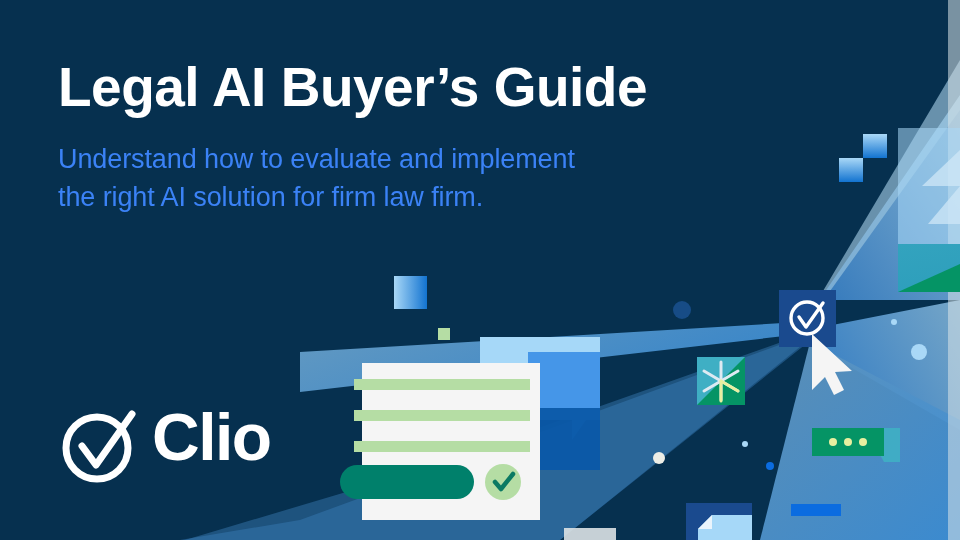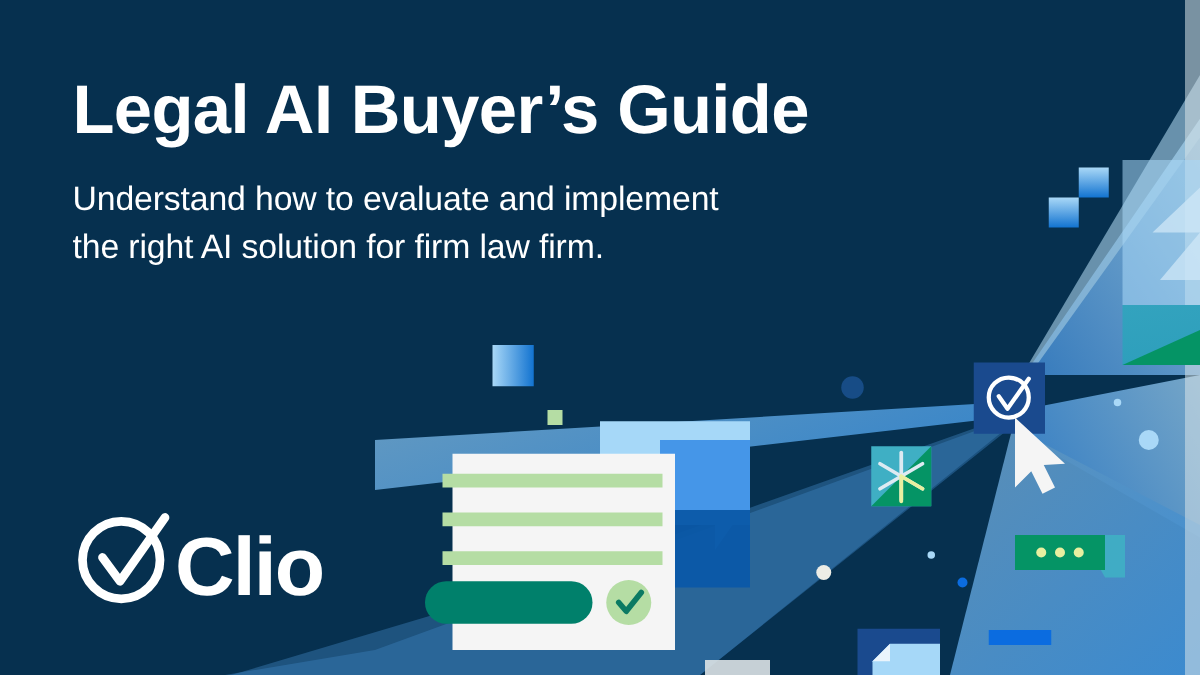--- a/index.html
+++ b/index.html
@@ -23,33 +23,33 @@
     margin:0;
     color:#ffffff;
     font-size:55px;
     line-height:62px;
     font-weight:700;
     letter-spacing:-0.5px;
     white-space:nowrap;
   }
   .subhead{
     margin:22px 0 0 0;
-    color:#ffffff;
+    color:#3b82f6;
     font-size:27px;
     line-height:38px;
     font-weight:400;
     letter-spacing:-0.1px;
     max-width:690px;
   }
   .subhead .l2{display:block;}
 
   
   .logo{
     position:absolute;left:58px;top:404px;
-    display:flex;align-items:flex-end;gap:0;
+    display:flex;align-items:flex-start;gap:12px;
     z-index:40;
   }
   .logo-mark{width:82px;height:82px;display:block;}
   .logo-word{
     color:#ffffff;font-size:66px;line-height:66px;font-weight:700;
     letter-spacing:-1.5px;
   }
 </style>
 </head>
 <body>

